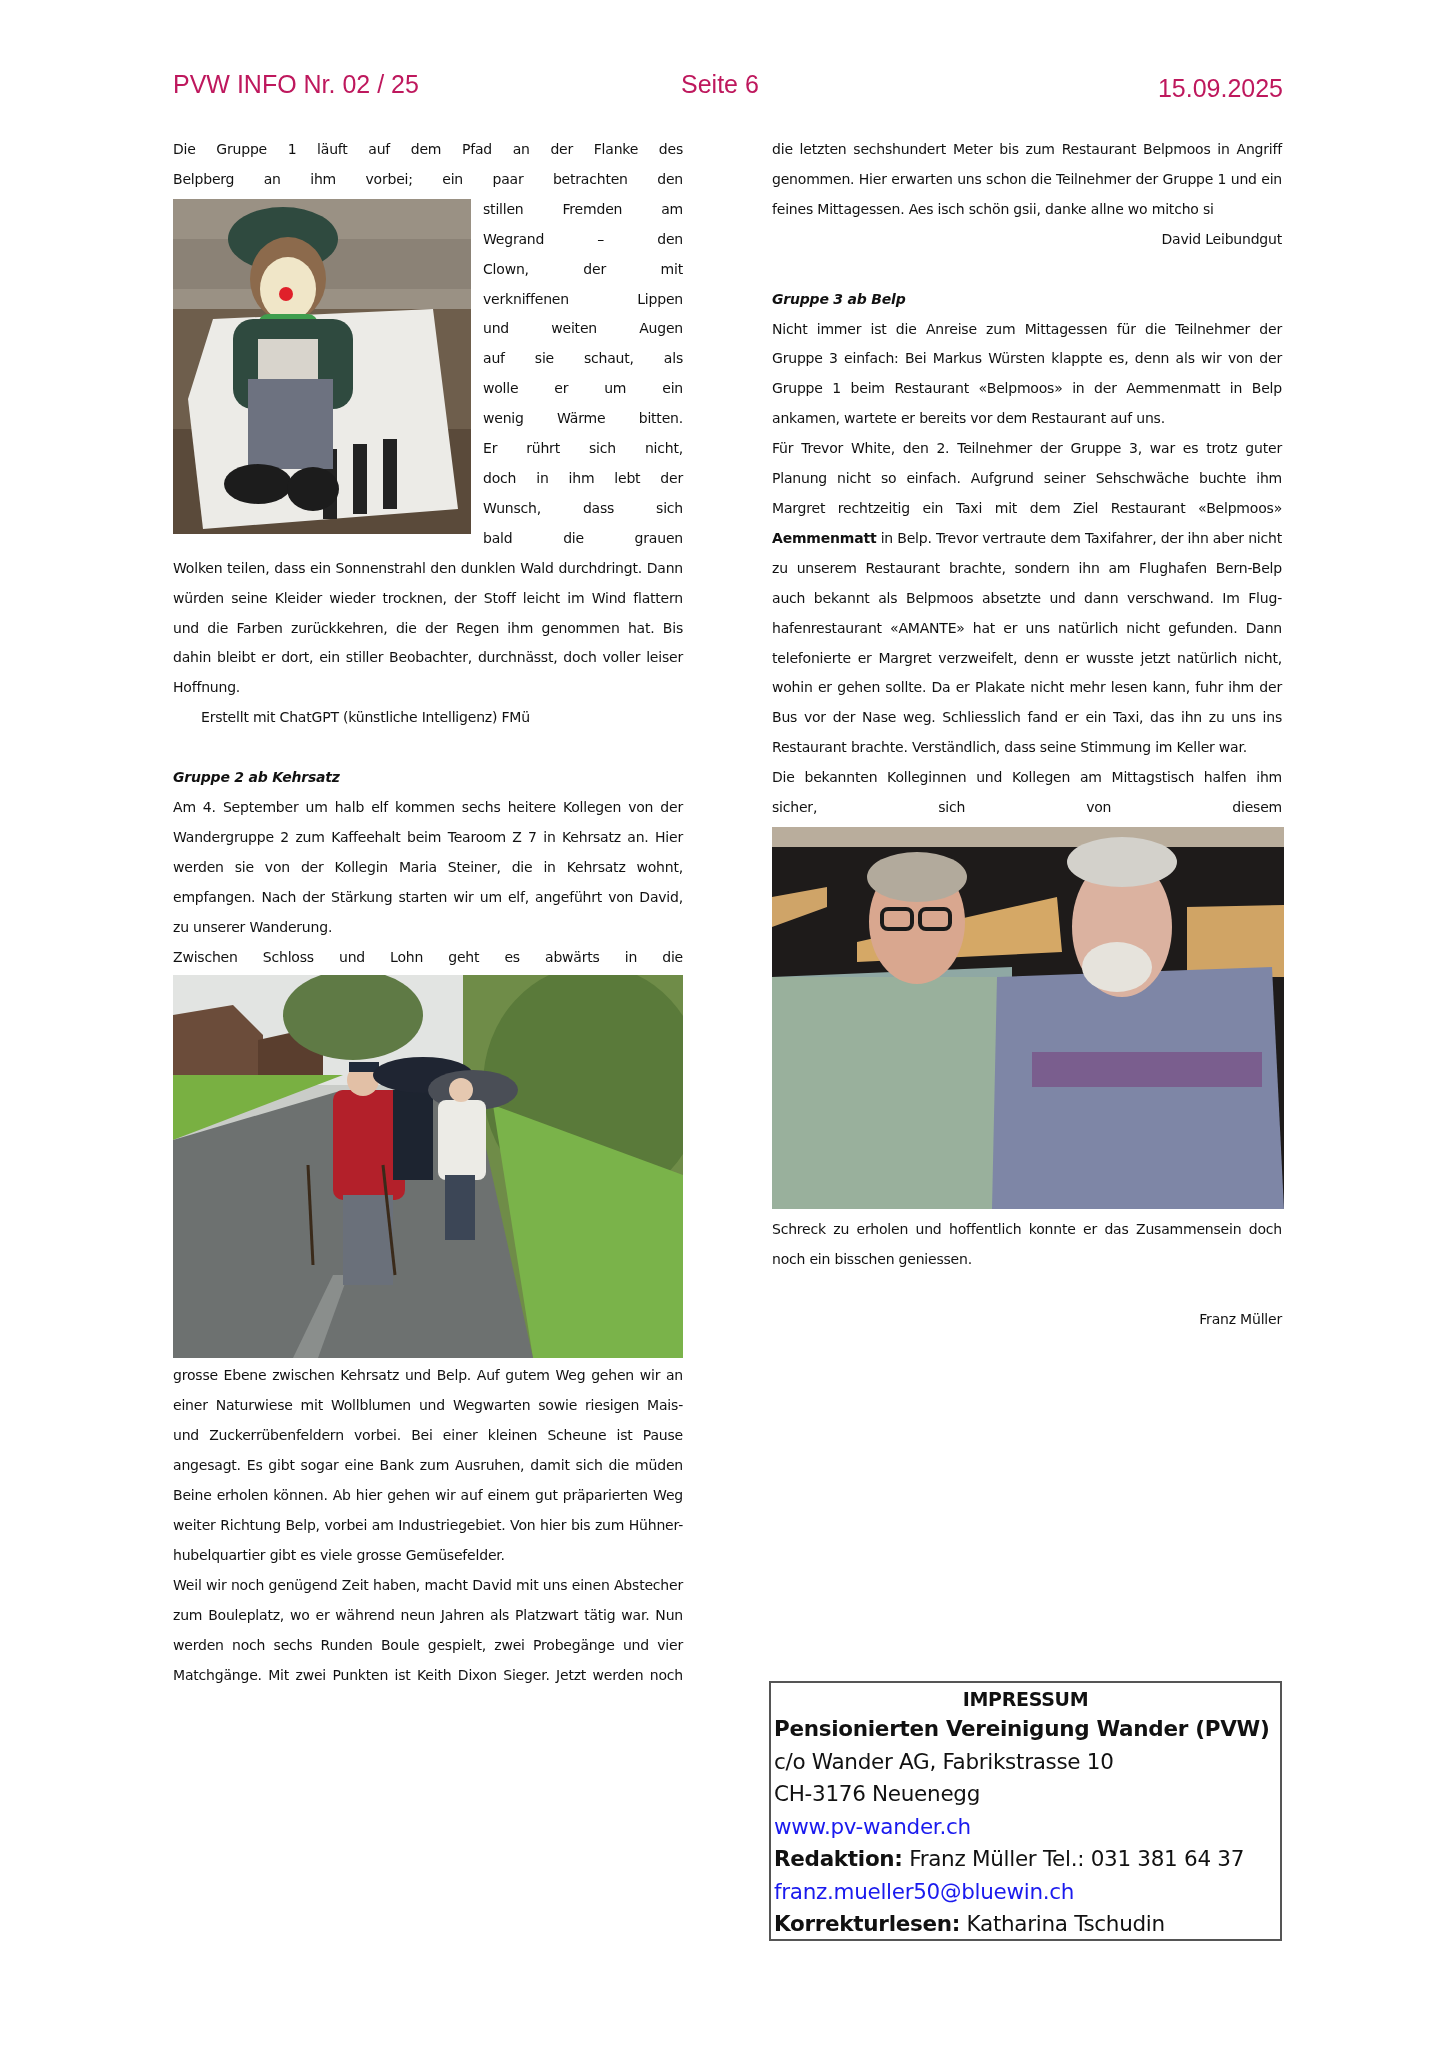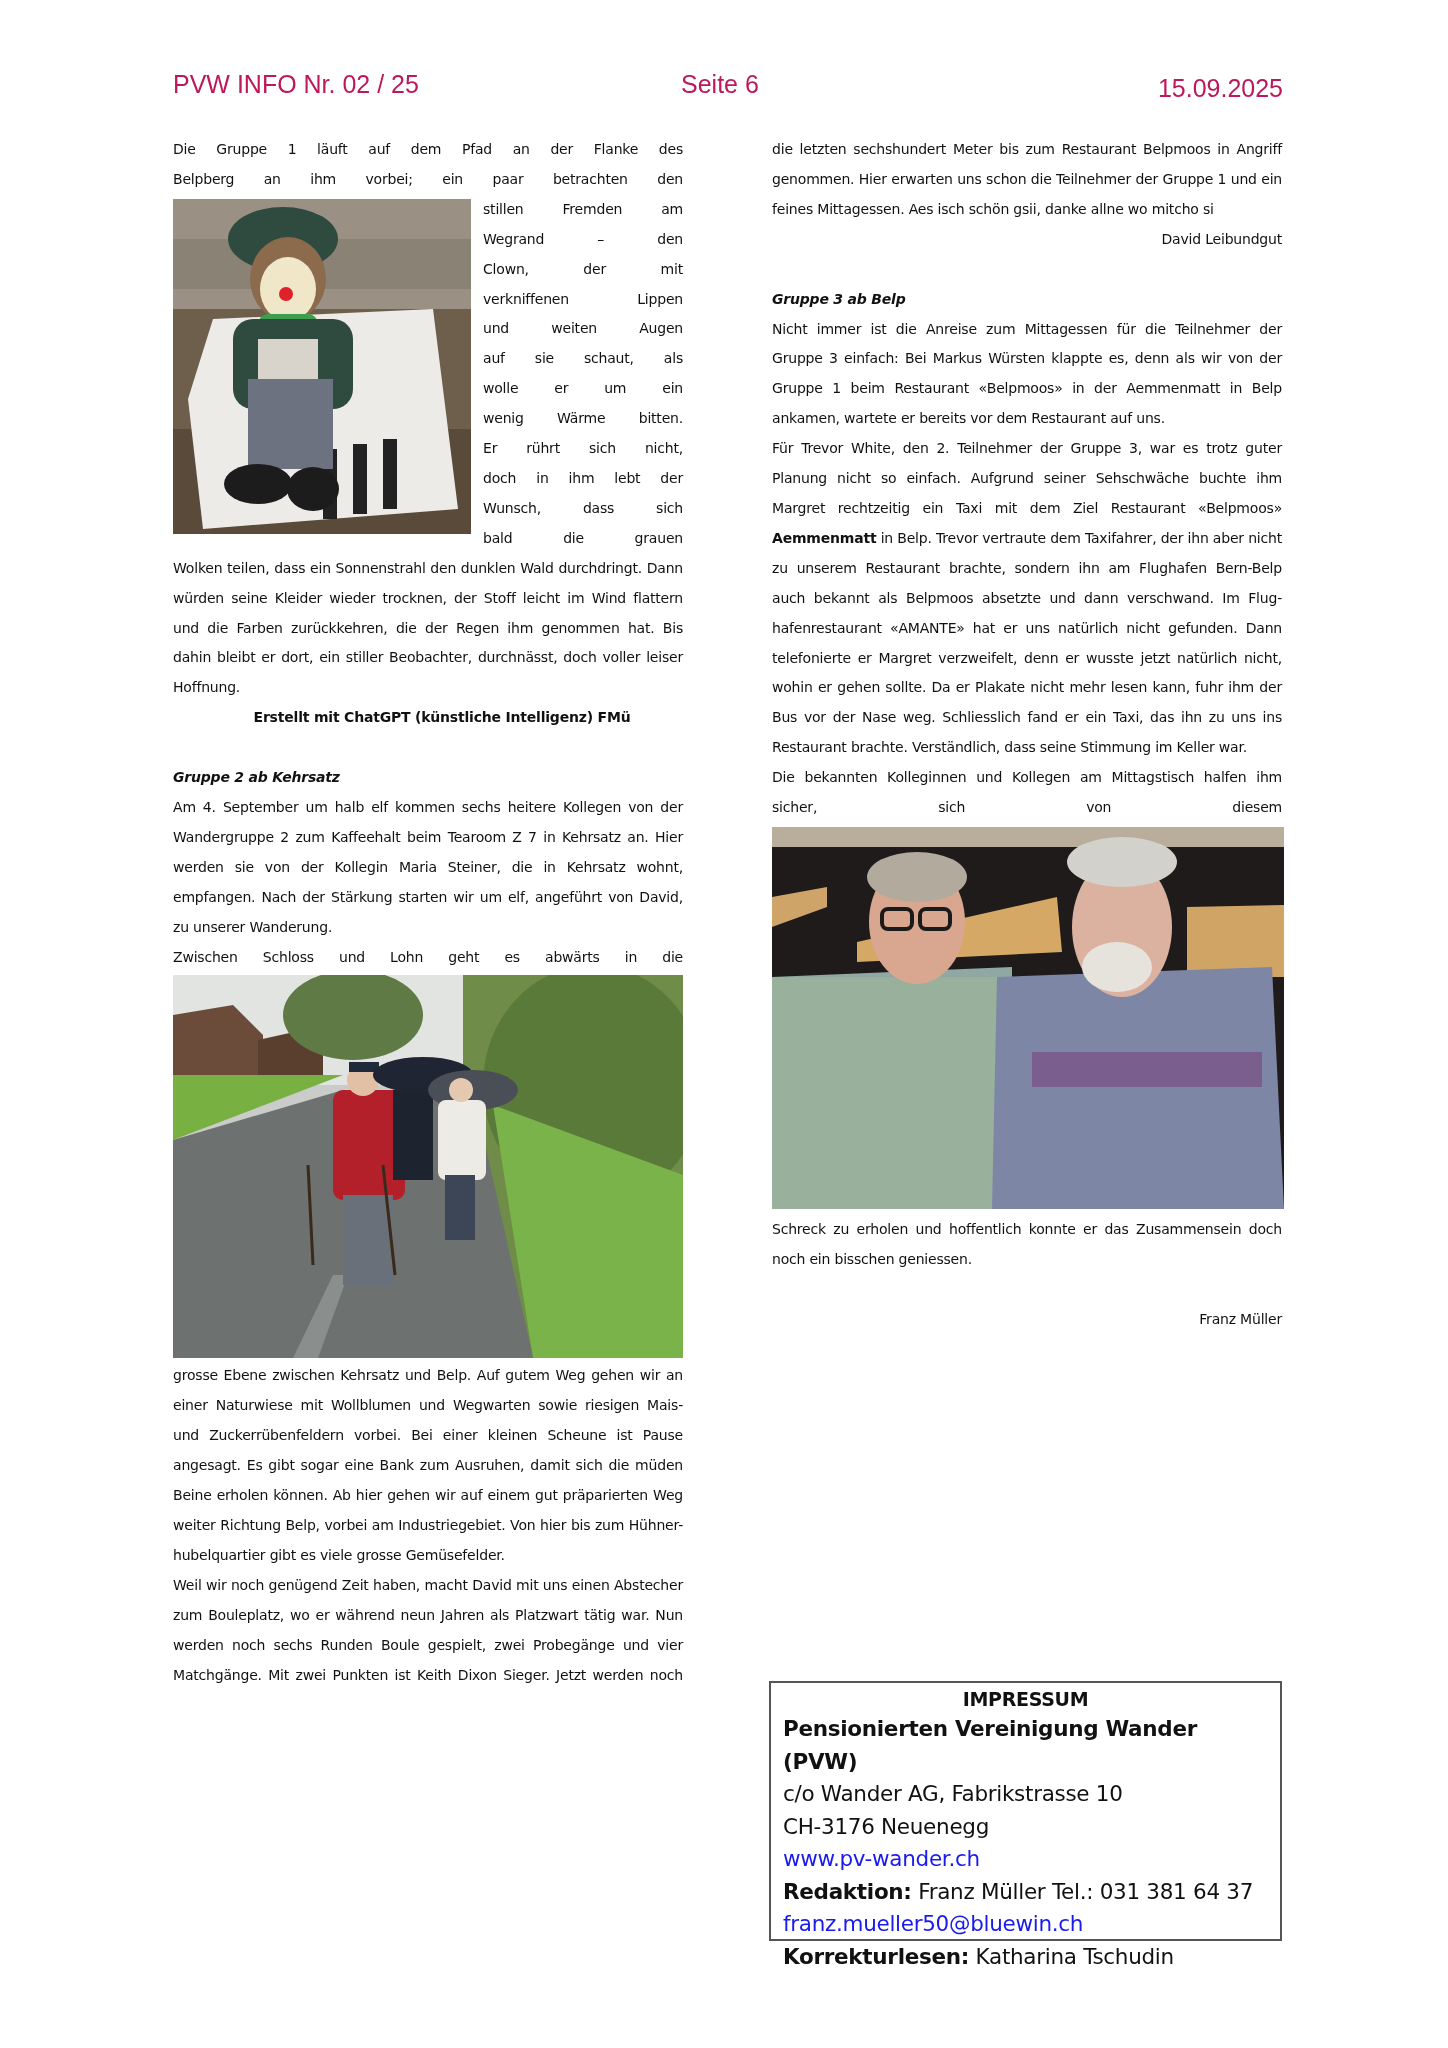--- a/index.html
+++ b/index.html
@@ -9,28 +9,28 @@
   .header .l { position: absolute; left: 0; top: 0; }
   .header .c { position: absolute; left: 508px; top: 0; }
   .header .r { position: absolute; right: 0; top: 4px; }
   .col { position: absolute; font-family: "DejaVu Sans", sans-serif; font-size: 14px; line-height: 29.9px;
          text-align: justify; letter-spacing: -0.2px; }
   .col p { margin: 0; }
   .left { left: 173px; top: 135px; width: 510px; }
   .right { left: 772px; top: 135px; width: 510px; }
   .hdg { font-weight: bold; font-style: italic; text-align: left; }
   .sig { text-align: right; }
-  .indent { text-indent: 28px; text-align: center; font-weight: bold; }
+  .indent { text-indent: 28px; text-align: left; }
   .gap { height: 30px; }
   .float-img { float: left; width: 298px; height: 335px; margin: 4px 12px 0 0; position: relative; overflow: hidden; }
   .photo { position: relative; overflow: hidden; }
   .wide-img { width: 510px; height: 383px; margin: 3px 0 3px 0; }
   .wide-img2 { width: 512px; height: 382px; margin: 4px 0 6px 0; }
   .impressum { position: absolute; left: 769px; top: 1681px; width: 513px; height: 260px;
-               border: 2px solid #555; box-sizing: border-box; padding: 4px 12px;
+               border: 2px solid #555; box-sizing: border-box; padding: 4px 3px;
                font-family: "DejaVu Sans", sans-serif; font-size: 21.5px; line-height: 32.5px; letter-spacing: -0.3px; }
   .impressum .title { text-align: center; font-weight: bold; font-size: 19px; line-height: 24px; margin-bottom: 2px; }
   .impressum b { font-weight: bold; }
   .impressum a { color: #1a1aee; }
   .justify-last { text-align-last: justify; }
   svg { display: block; }
 </style>
 </head>
 <body>
 

